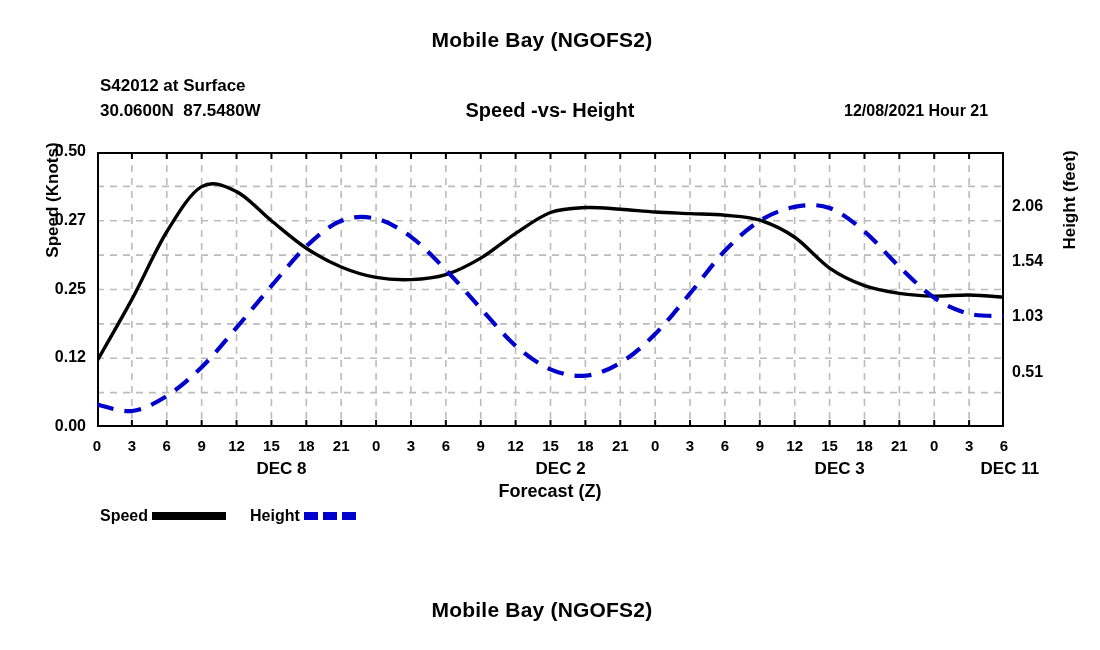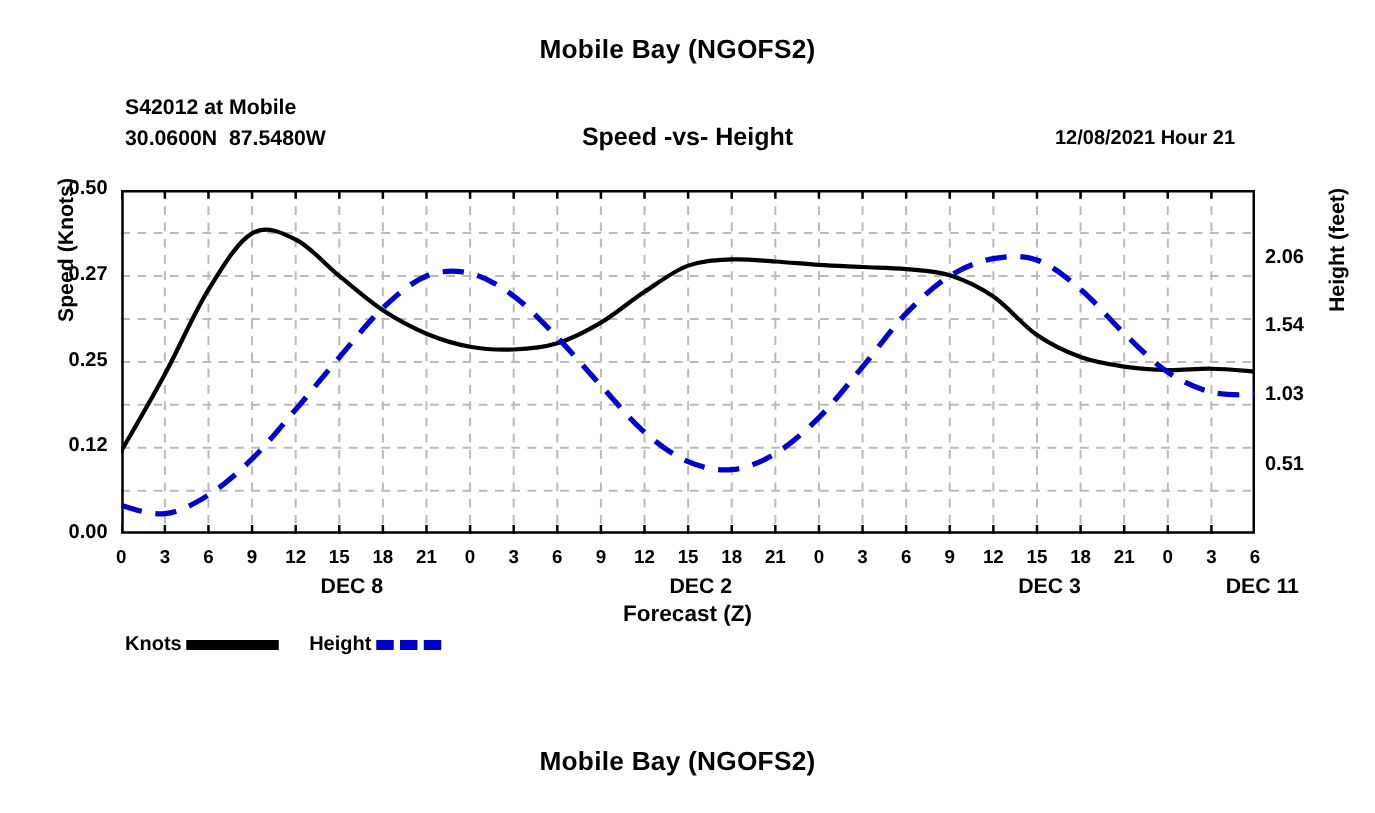--- a/index.html
+++ b/index.html
@@ -129,21 +129,21 @@
     font-size: 16px;
     font-weight: bold;
   }
   .legend-swatch { margin-left: 2px; }
 </style>
 </head>
 <body>
 
 <div class="abs title-main" id="title-top">Mobile Bay (NGOFS2)</div>
 
-<div class="abs hdr-left" id="hdr-station">S42012 at Mobile</div>
+<div class="abs hdr-left" id="hdr-station">S42012 at Surface</div>
 <div class="abs hdr-left" id="hdr-coords">30.0600N  87.5480W</div>
 <div class="abs" id="subtitle">Speed -vs- Height</div>
 <div class="abs" id="hdr-date">12/08/2021 Hour 21</div>
 
 <div class="abs" id="plot-area">
   <svg id="chart-svg" width="907" height="275" viewBox="0 0 907 275">
     <g id="grid-v">
         <line x1="34.88461538461539" y1="0" x2="34.88461538461539" y2="275" stroke="#bbbbbb" stroke-width="1.6" stroke-dasharray="7,6"></line>
         <line x1="69.76923076923077" y1="0" x2="69.76923076923077" y2="275" stroke="#bbbbbb" stroke-width="1.6" stroke-dasharray="7,6"></line>
         <line x1="104.65384615384616" y1="0" x2="104.65384615384616" y2="275" stroke="#bbbbbb" stroke-width="1.6" stroke-dasharray="7,6"></line>
@@ -302,21 +302,21 @@
     <div class="daylabel" style="left: 794.692px;">DEC 3</div>
     <div class="daylabel" style="left: 969.115px;">DEC 11</div>
   </div>
 
 <div class="abs axis-title" id="ylabel-left">Speed (Knots)</div>
 <div class="abs axis-title" id="ylabel-right">Height (feet)</div>
 <div class="abs" id="xlabel">Forecast (Z)</div>
 
 <div class="abs" id="legend">
   <div class="legend-item">
-    <span class="legend-text">Knots</span>
+    <span class="legend-text">Speed</span>
     <svg class="legend-swatch" width="78" height="14">
       <line x1="2" y1="7" x2="76" y2="7" stroke="#000000" stroke-width="8"></line>
     </svg>
   </div>
   <div class="legend-item" style="margin-left:22px;">
     <span class="legend-text">Height</span>
     <svg class="legend-swatch" width="60" height="14">
       <line x1="2" y1="7" x2="58" y2="7" stroke="#0000CC" stroke-width="8" stroke-dasharray="14,5"></line>
     </svg>
   </div>

